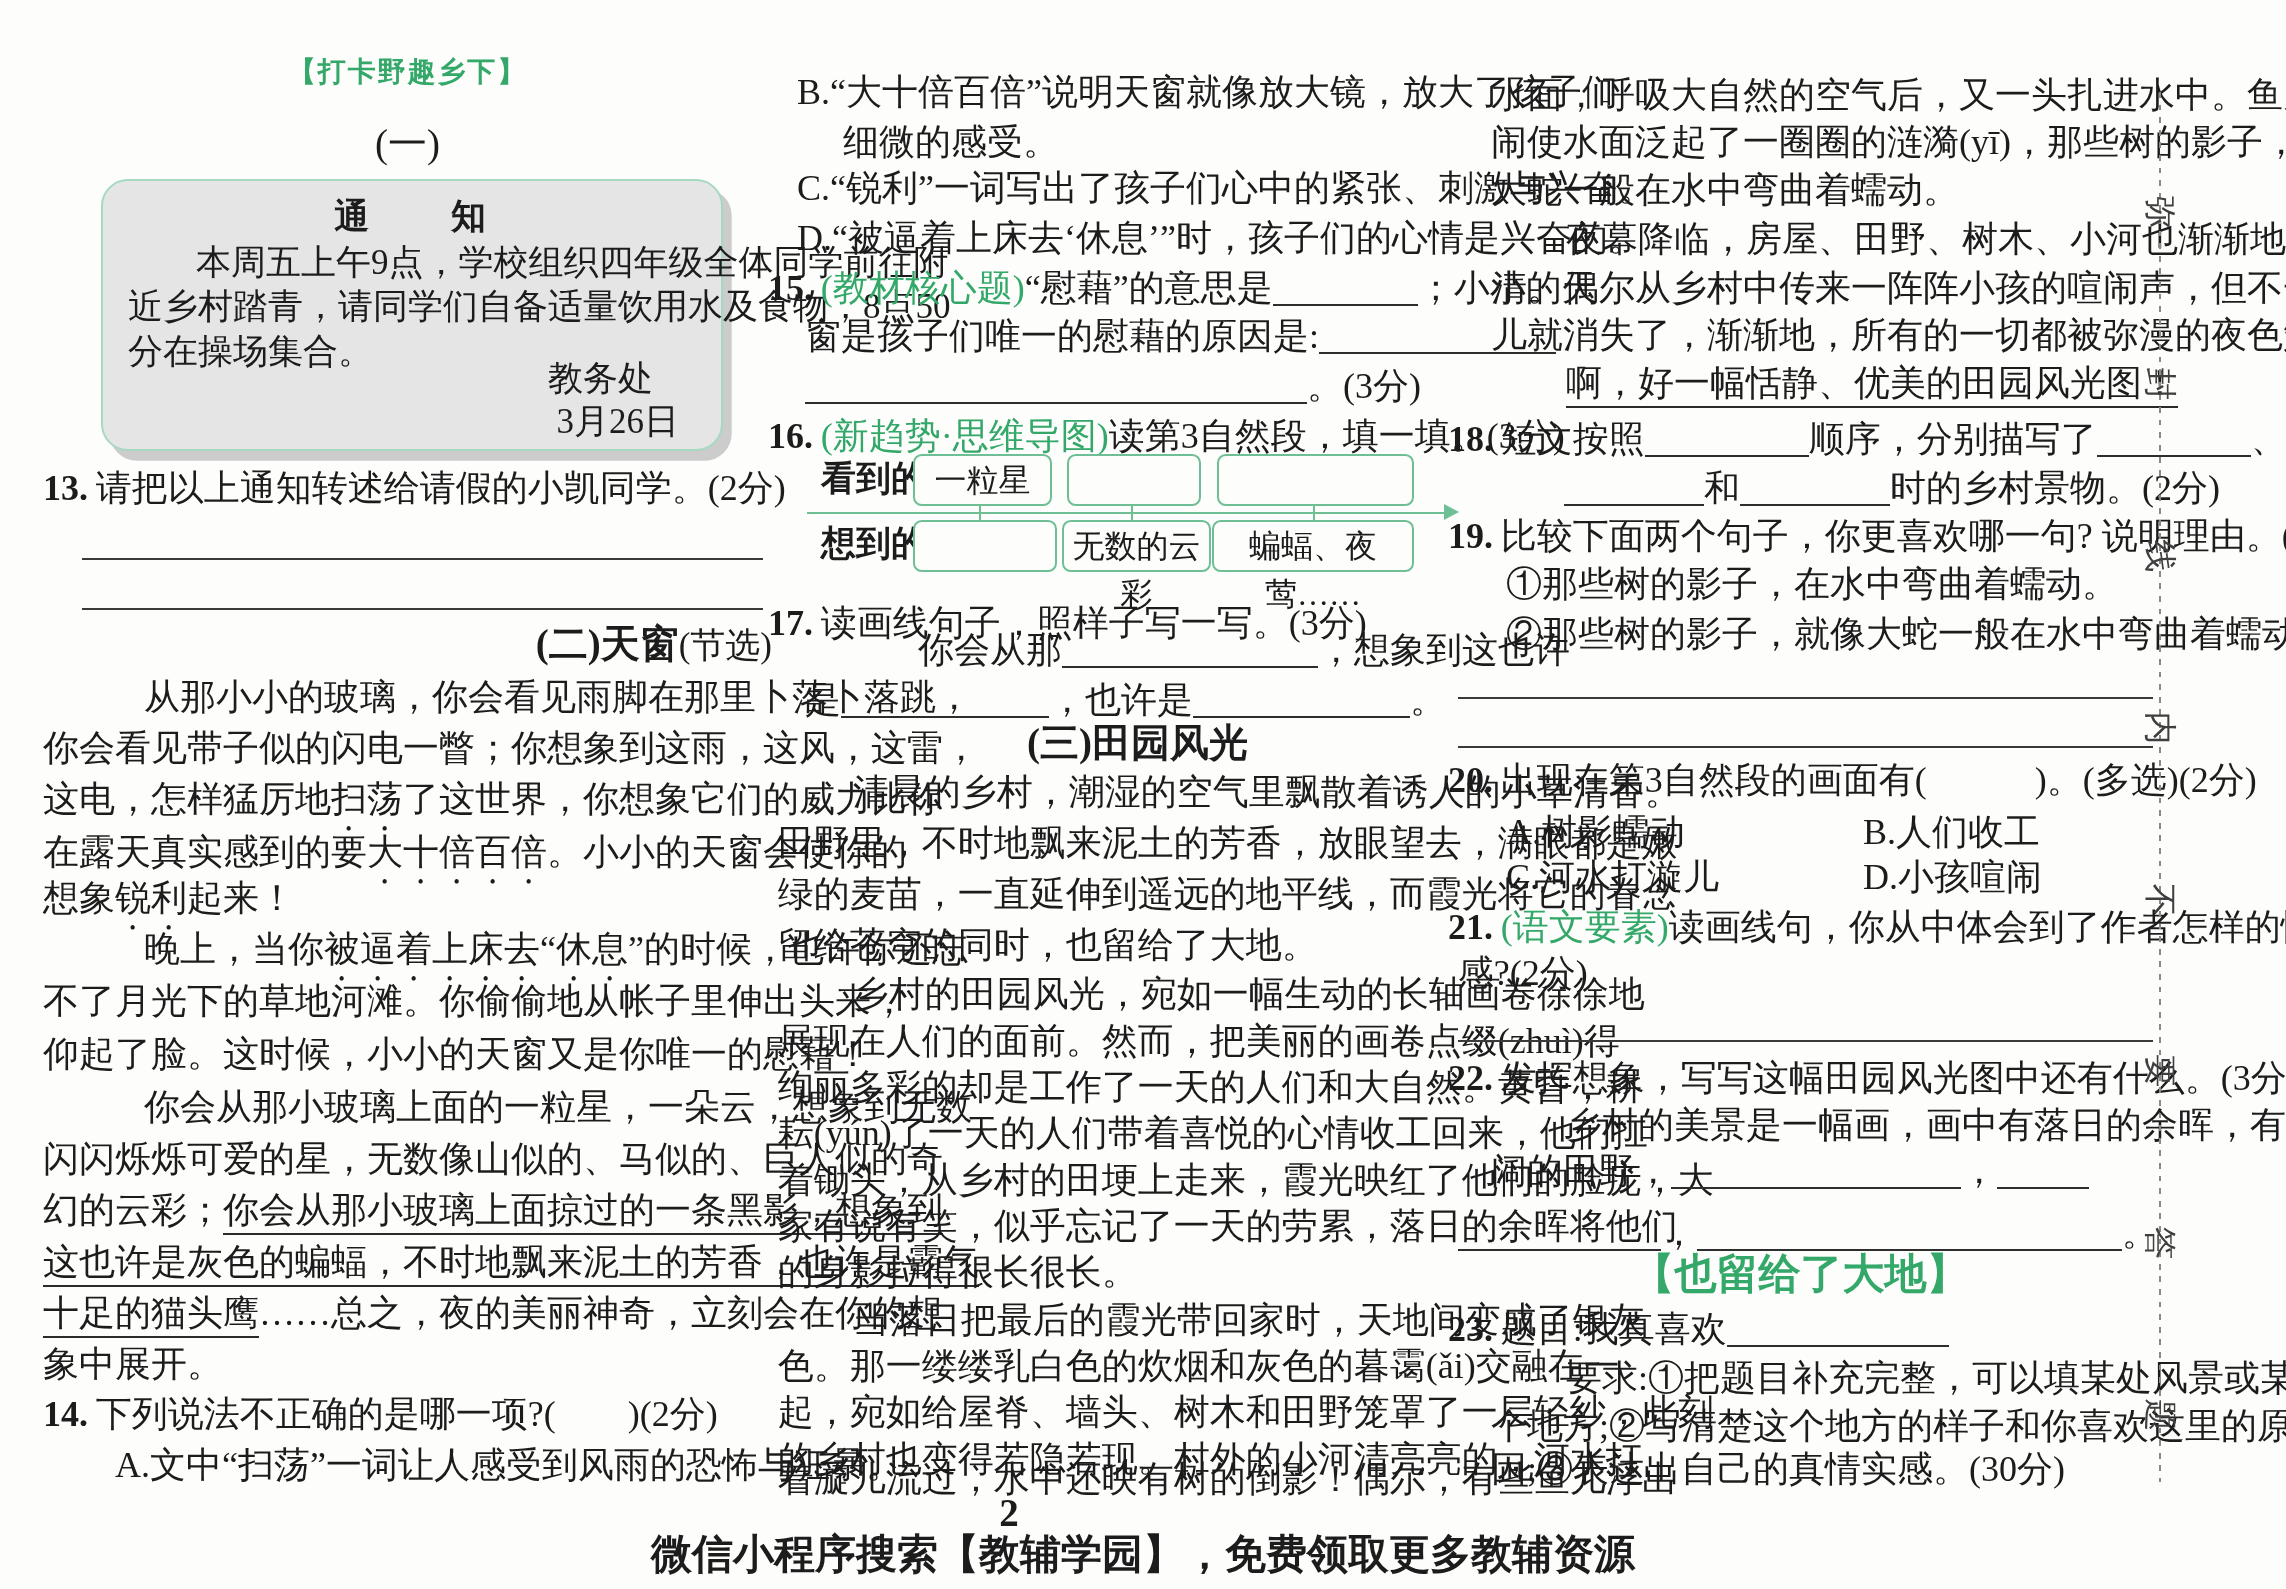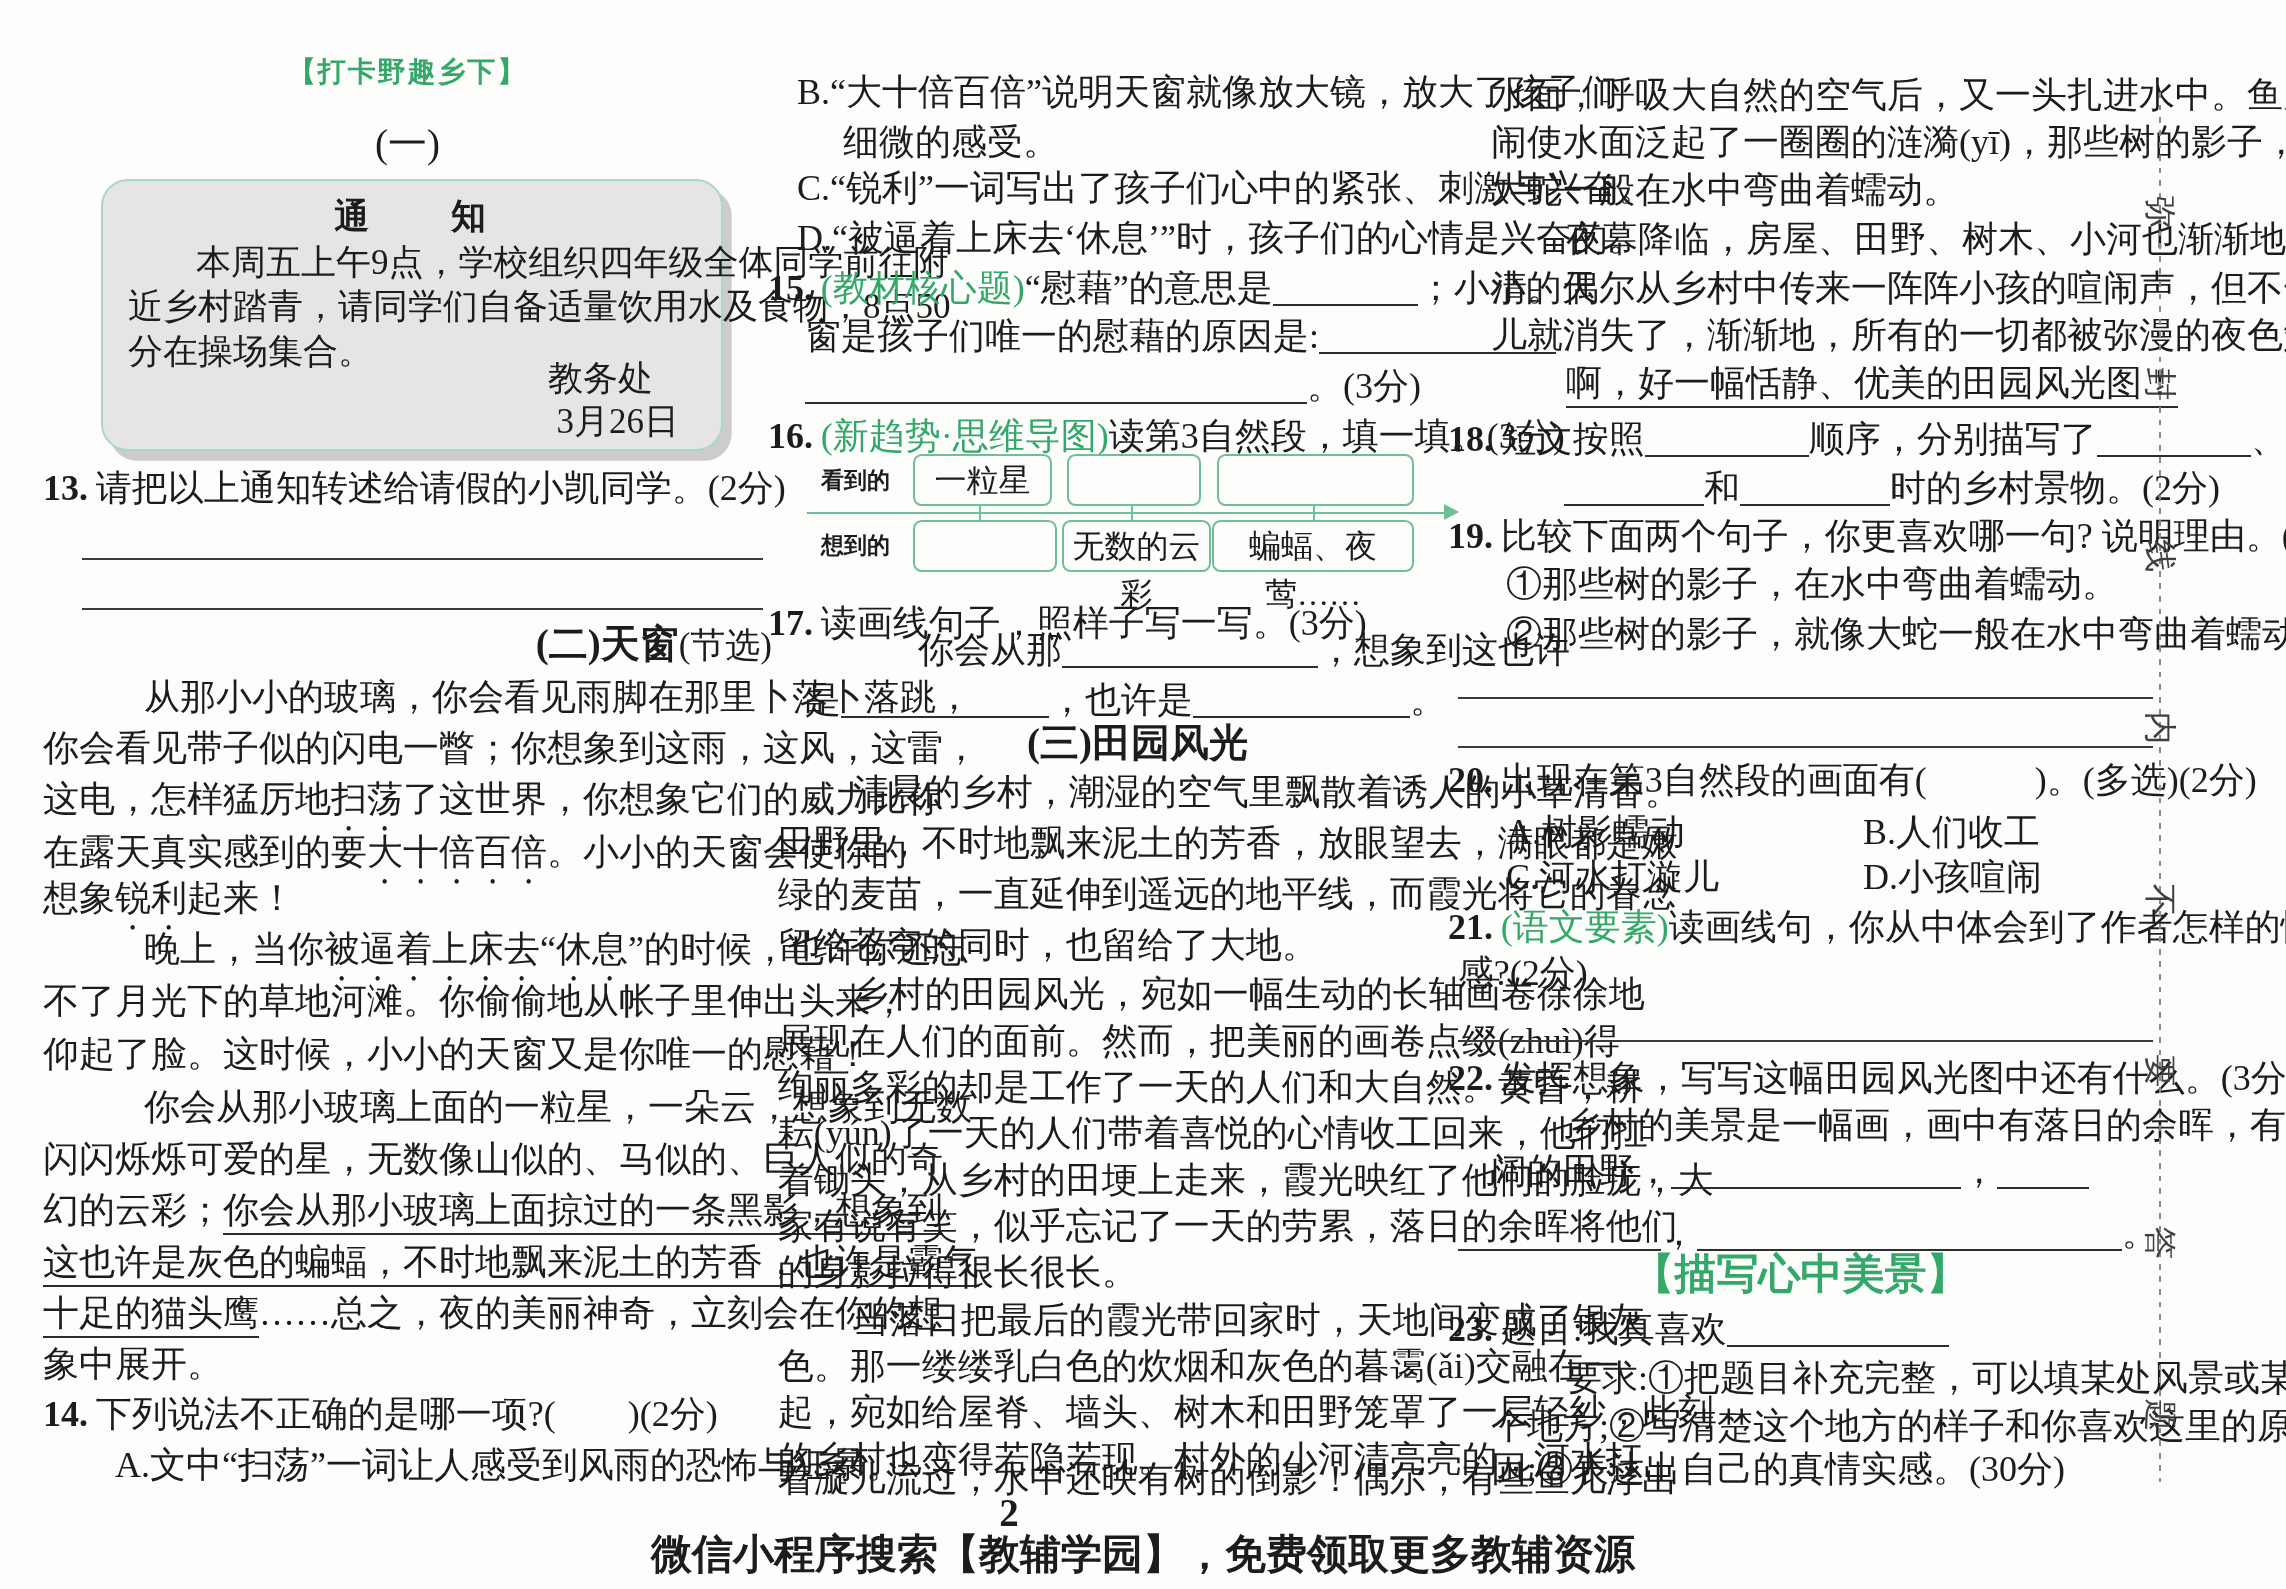--- a/index.html
+++ b/index.html
@@ -27,21 +27,21 @@
   .blank{display:inline-block;border-bottom:2.9px solid #2e2e2e;height:41px;vertical-align:-5.8px;}
   .ansline{position:absolute;height:0;border-bottom:2.9px solid var(--line-dark);}
   .notice{position:absolute;left:58px;top:179px;width:618px;height:268px;
           border:2.9px solid var(--notice-border);border-radius:27px;background:#e5e5e5;
           box-shadow:8.7px 9.7px 0 var(--notice-shadow);}
   .nln{position:absolute;height:44px;line-height:44px;font-size:35px;white-space:nowrap;}
   .sechead{font-size:39px;}
   .secmain{font-weight:bold;}
   .dbox{position:absolute;height:48px;line-height:48px;border:2.4px solid var(--diagram-green);
         border-radius:8.7px;text-align:center;font-size:32px;background:#fdfdfc;}
-  .dlabel{position:absolute;height:48px;line-height:48px;font-size:23px;font-weight:bold;}
+  .dlabel{position:absolute;height:48px;line-height:48px;font-size:35px;font-weight:bold;font-family:Liberation Mono, monospace;}
   .conn{position:absolute;width:2.4px;background:var(--diagram-green);}
   .timeline{position:absolute;height:2.4px;background:var(--diagram-green);}
   .tlarrow{position:absolute;width:0;height:0;border-left:15.4px solid var(--diagram-green);
            border-top:8.7px solid transparent;border-bottom:8.7px solid transparent;}
   .sealline{position:absolute;left:2159px;top:92px;width:1.9px;height:1390px;
             background:repeating-linear-gradient(to bottom,var(--seal-gray) 0 5.8px,transparent 5.8px 12.6px);}
   .sealchar{position:absolute;width:42px;height:42px;line-height:42px;text-align:center;
             font-size:33px;color:#3f3f3f;transform:rotate(90deg);}
   .footer{position:absolute;left:0;top:1530px;width:2286px;text-align:center;
           font-family:"Liberation Sans","DejaVu Sans",sans-serif;font-weight:bold;
@@ -233,21 +233,21 @@
     </div>
     <div class="ln" style="top:1099px;left:43px;text-indent:75px;">乡村的美景是一幅画，画中有落日的余晖，有广</div>
     <div class="ln" style="top:1145px;left:43px;">
       <span>阔的田野，</span><span class="blank" style="width:290px;"></span><span>，</span><span class="blank" style="width:92px;"></span>
     </div>
     <div class="ln" style="top:1207px;left:9.7px;">
       <span class="blank" style="width:203px;"></span><span>，</span><span class="blank" style="width:425px;"></span><span>。</span>
     </div>
 
     <div class="ln center" style="top:1248px;font-size:42px;font-weight:bold;">
-      <span class="tag">【描写心中美景】</span>
+      <span class="tag">【也留给了大地】</span>
     </div>
 
     <div class="ln" style="top:1303px;">
       <span class="num">23.</span><span>题目:我真喜欢</span><span class="blank" style="width:222px;"></span>
     </div>
     <div class="ln" style="top:1352px;left:43px;text-indent:75px;">要求:①把题目补充完整，可以填某处风景或某</div>
     <div class="ln" style="top:1400px;left:43px;">个地方;②写清楚这个地方的样子和你喜欢这里的原</div>
     <div class="ln" style="top:1443px;left:43px;">因;③表达出自己的真情实感。(30分)</div>
   </div>
 

